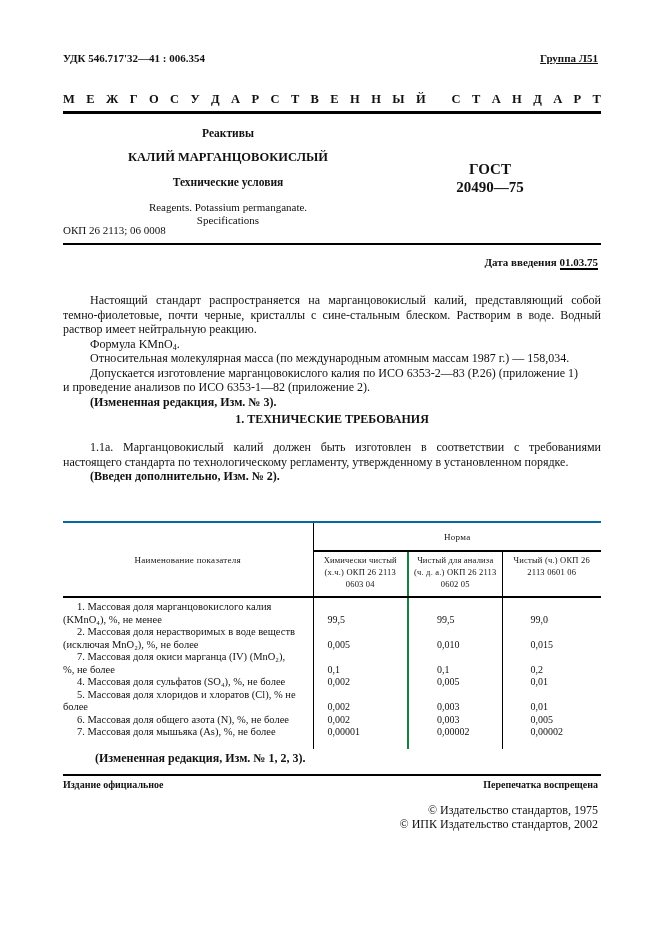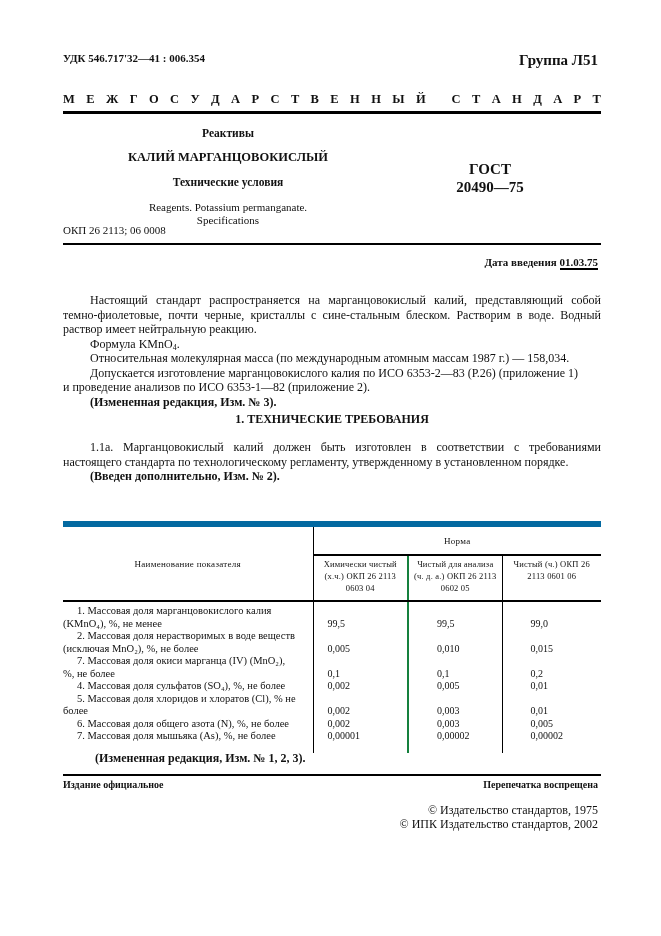--- a/index.html
+++ b/index.html
@@ -1,21 +1,21 @@
 <!DOCTYPE html>
 <html><head>
 <meta charset="utf-8">
 <style>
   html, body { margin: 0; padding: 0; background: #ffffff; }
   body { width: 661px; height: 936px; position: relative; overflow: hidden;
          font-family: "Liberation Serif", "DejaVu Serif", serif; color: #111; }
   .abs { position: absolute; }
   .bold { font-weight: bold; }
   .udk { left: 63px; top: 52px; font-size: 11px; font-weight: bold; }
-  .group { right: 63px; top: 52px; font-size: 15px; font-weight: bold; }
+  .group { right: 63px; top: 52px; font-size: 11px; font-weight: bold; text-decoration: underline; }
   .mezh { left: 63px; top: 92px; width: 538px; font-size: 12.5px; font-weight: bold;
           display: flex; justify-content: space-between; }
   .rule-thick { left: 63px; width: 538px; height: 3px; background: #000; }
   .rule-mid { left: 63px; width: 538px; height: 2px; background: #000; }
   .center-col { left: 63px; width: 330px; text-align: center; }
   .t-reaktivy { top: 127px; font-size: 11.5px; font-weight: bold; }
   .t-name { top: 150px; font-size: 12.5px; font-weight: bold; }
   .t-tech { top: 176px; font-size: 11.5px; font-weight: bold; }
   .t-eng { top: 201px; font-size: 11px; line-height: 13px; }
   .okp { left: 63px; top: 224px; font-size: 11px; }
@@ -29,21 +29,21 @@
   .sec { left: 63px; width: 538px; top: 412px; text-align: center; font-size: 12px; font-weight: bold; }
   table.norm { position: absolute; left: 63px; top: 521px; width: 538px; border-collapse: collapse;
                font-size: 10.5px; }
   table.norm td, table.norm th { padding: 0; vertical-align: top; font-weight: normal; }
   .hdr-name { border-right: 1px solid #000; text-align: center; vertical-align: middle !important; font-size: 9px; letter-spacing: 0.3px; }
   .hdr-norma { text-align: center; font-size: 9px; height: 27px; vertical-align: middle !important; border-bottom: 2px solid #000; letter-spacing: 0.3px; }
   .hdr-sub { text-align: center; font-size: 8.5px; line-height: 12px; padding-top: 2px !important; height: 42px; letter-spacing: 0.2px; }
   .bl1 { border-left: 1px solid #000; }
   .bl2 { border-left: 2px solid #15803d; }
   tr.head-bottom td, tr.head-bottom th { border-bottom: 2px solid #000; }
-  table.norm tr.top td, table.norm tr.top th { border-top: 6px solid #0369a1; }
+  table.norm tr.top td, table.norm tr.top th { border-top: 2px solid #0369a1; }
   .cell-name { text-align: justify; line-height: 12.5px; font-size: 10.5px; padding-right: 3px !important; }
   .cell-name .ind { padding-left: 14px; }
   .cell-val { padding-left: 14px !important; font-size: 10px; vertical-align: bottom !important; line-height: 12.5px; }
   .cell-val.c2 { padding-left: 28px !important; }
   .cell-val.c3 { padding-left: 28px !important; }
   .spacer td { height: 10px; }
   .foot-amend { left: 95px; top: 751px; font-size: 12px; font-weight: bold; }
   .foot-l { left: 63px; top: 779px; font-size: 10px; font-weight: bold; }
   .foot-r { right: 63px; top: 779px; font-size: 10px; font-weight: bold; }
   .copy { right: 63px; top: 803px; font-size: 12px; text-align: right; line-height: 14px; }

